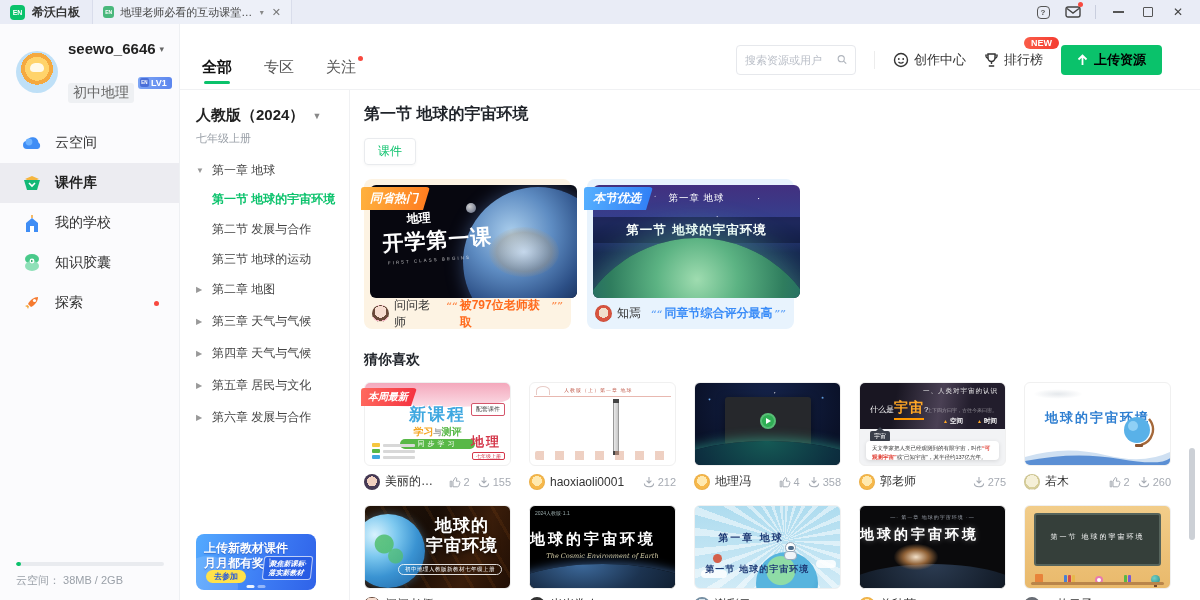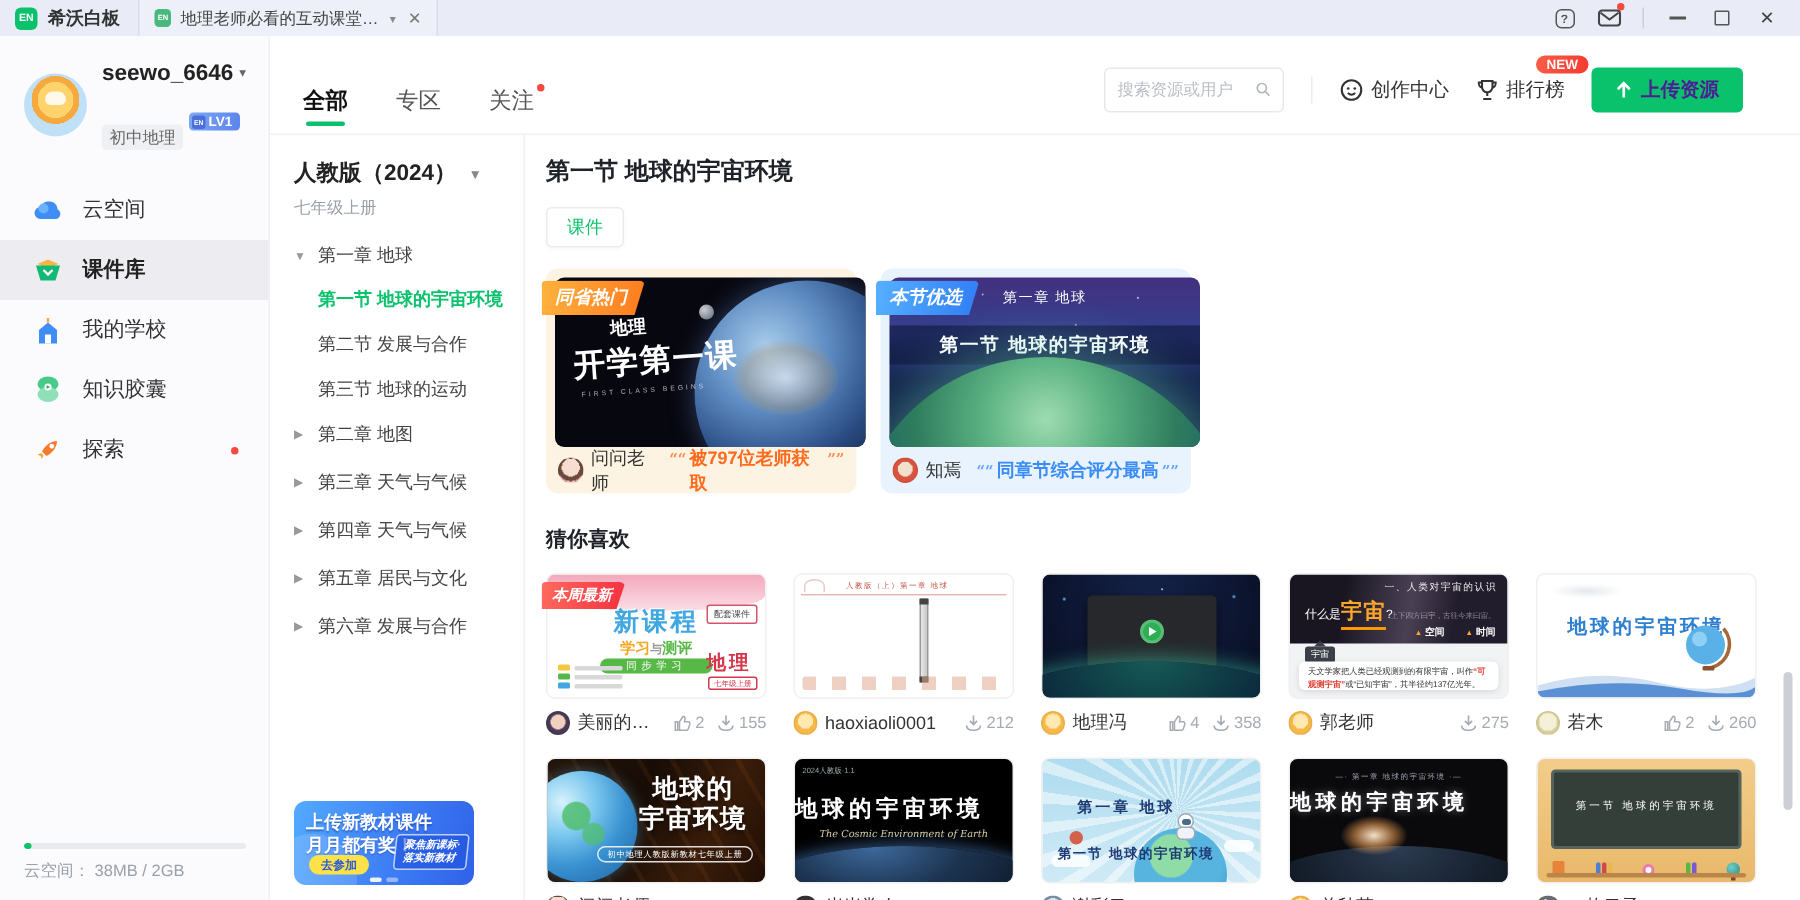--- a/index.html
+++ b/index.html
@@ -33,21 +33,21 @@
   
   .sidebar { width:180px; background:#fbfbfd; border-right:1px solid #eef0f3; display:flex; flex-direction:column; flex-shrink:0; }
   .profile { padding:16px 0 10px 16px; display:flex; gap:10px; align-items:center; }
   .avatar-main { width:42px; height:42px; border-radius:50%; background:radial-gradient(circle at 50% 42%, #ffd36b 0 12px, #f5a93f 12px 16px, #bfe0f7 16px); position:relative; flex-shrink:0; }
   .avatar-main::after{ content:""; position:absolute; left:14px; top:12px; width:14px; height:9px; background:#fff; border-radius:7px 7px 5px 5px; opacity:.85;}
   .profile-meta { min-width:0; }
   .uname-row { display:flex; align-items:center; gap:4px; }
   .uname { font-size:15px; font-weight:bold; color:#222; }
   .uname-caret { font-size:9px; color:#666; }
   .badges { display:flex; gap:4px; margin-top:5px; align-items:center; }
-  .badge-subject { font-size:11px; color:#666; background:#eef0f3; border-radius:3px; padding:1px 5px;margin-top:21px; }
+  .badge-subject { font-size:14px; color:#666; background:#eef0f3; border-radius:3px; padding:1px 5px;margin-top:21px; }
   .badge-lv { font-size:9px; font-weight:bold; color:#fff; background:linear-gradient(100deg,#7ea6f5,#5b85ee); border-radius:3px; padding:1px 5px 1px 2px; display:flex; align-items:center; gap:2px; }
   .badge-lv .mini-en { width:9px; height:9px; border-radius:2px; background:#4a6fd8; font-size:4.5px; display:flex; align-items:center; justify-content:center; }
   .nav { margin-top:10px; }
   .nav-item { display:flex; align-items:center; gap:13px; height:40px; padding:0 0 0 22px; position:relative; cursor:pointer; }
   .nav-item.active { background:#ececf1; }
   .nav-item .nav-label { font-size:14px; color:#333; }
   .nav-item.active .nav-label { font-weight:bold; color:#222; }
   .nav-ico { width:20px; height:20px; display:flex; align-items:center; justify-content:center; }
   .nav-dot { position:absolute; right:20px; width:5px; height:5px; border-radius:50%; background:#f8493f; }
   .storage { margin-top:auto; padding:0 16px 12px 16px; }
@@ -65,21 +65,21 @@
   .vtab.active { font-weight:bold; color:#111; }
   .vtab.active::after { content:""; position:absolute; left:50%; transform:translateX(-50%); bottom:5px; width:26px; height:3px; border-radius:2px; background:#0ac26b; }
   .vtab .tab-dot { position:absolute; top:-2px; right:-7px; width:5px; height:5px; border-radius:50%; background:#f8493f; }
   .topbar-right { margin-left:auto; display:flex; align-items:center; gap:18px; padding-bottom:8px; }
   .searchbox { width:120px; height:30px; border:1px solid #e6e8ec; border-radius:4px; display:flex; align-items:center; padding:0 8px; gap:6px; }
   .searchbox input { border:none; outline:none; width:86px; font-size:11px; color:#333; background:transparent; font-family:inherit; }
   .searchbox input::placeholder { color:#b9bec7; }
   .hdr-sep { width:1px; height:18px; background:#ececec; }
   .hdr-act { display:flex; align-items:center; gap:5px; font-size:13px; color:#333; cursor:pointer; position:relative; }
   .new-badge { position:absolute; top:-14px; right:-16px; background:linear-gradient(100deg,#fa5d49,#f43b30); color:#fff; font-size:9px; font-weight:bold; padding:1px 7px; border-radius:8px; }
-  .upload-btn { background:#0ac26b; color:#4c1d95; font-size:13px; font-weight:bold; border:none; border-radius:4px; height:30px; padding:0 16px; display:flex; align-items:center; gap:6px; cursor:pointer; font-family:inherit; }
+  .upload-btn { background:#0ac26b; color:#000000; font-size:13px; font-weight:bold; border:none; border-radius:4px; height:30px; padding:0 16px; display:flex; align-items:center; gap:6px; cursor:pointer; font-family:inherit; }
 
   .lower { flex:1; display:flex; min-height:0; }
 
   
   .chapters { width:170px; border-right:1px solid #f0f1f3; padding:16px 0 10px 16px; flex-shrink:0; display:flex; flex-direction:column; }
   .edition-row { display:flex; align-items:center; gap:8px; cursor:pointer; }
   .edition { font-size:15px; font-weight:bold; color:#222; }
   .edition-caret { font-size:9px; color:#888; }
   .grade { font-size:11px; color:#9aa0a8; margin-top:6px; }
   .tree { margin-top:16px; }

